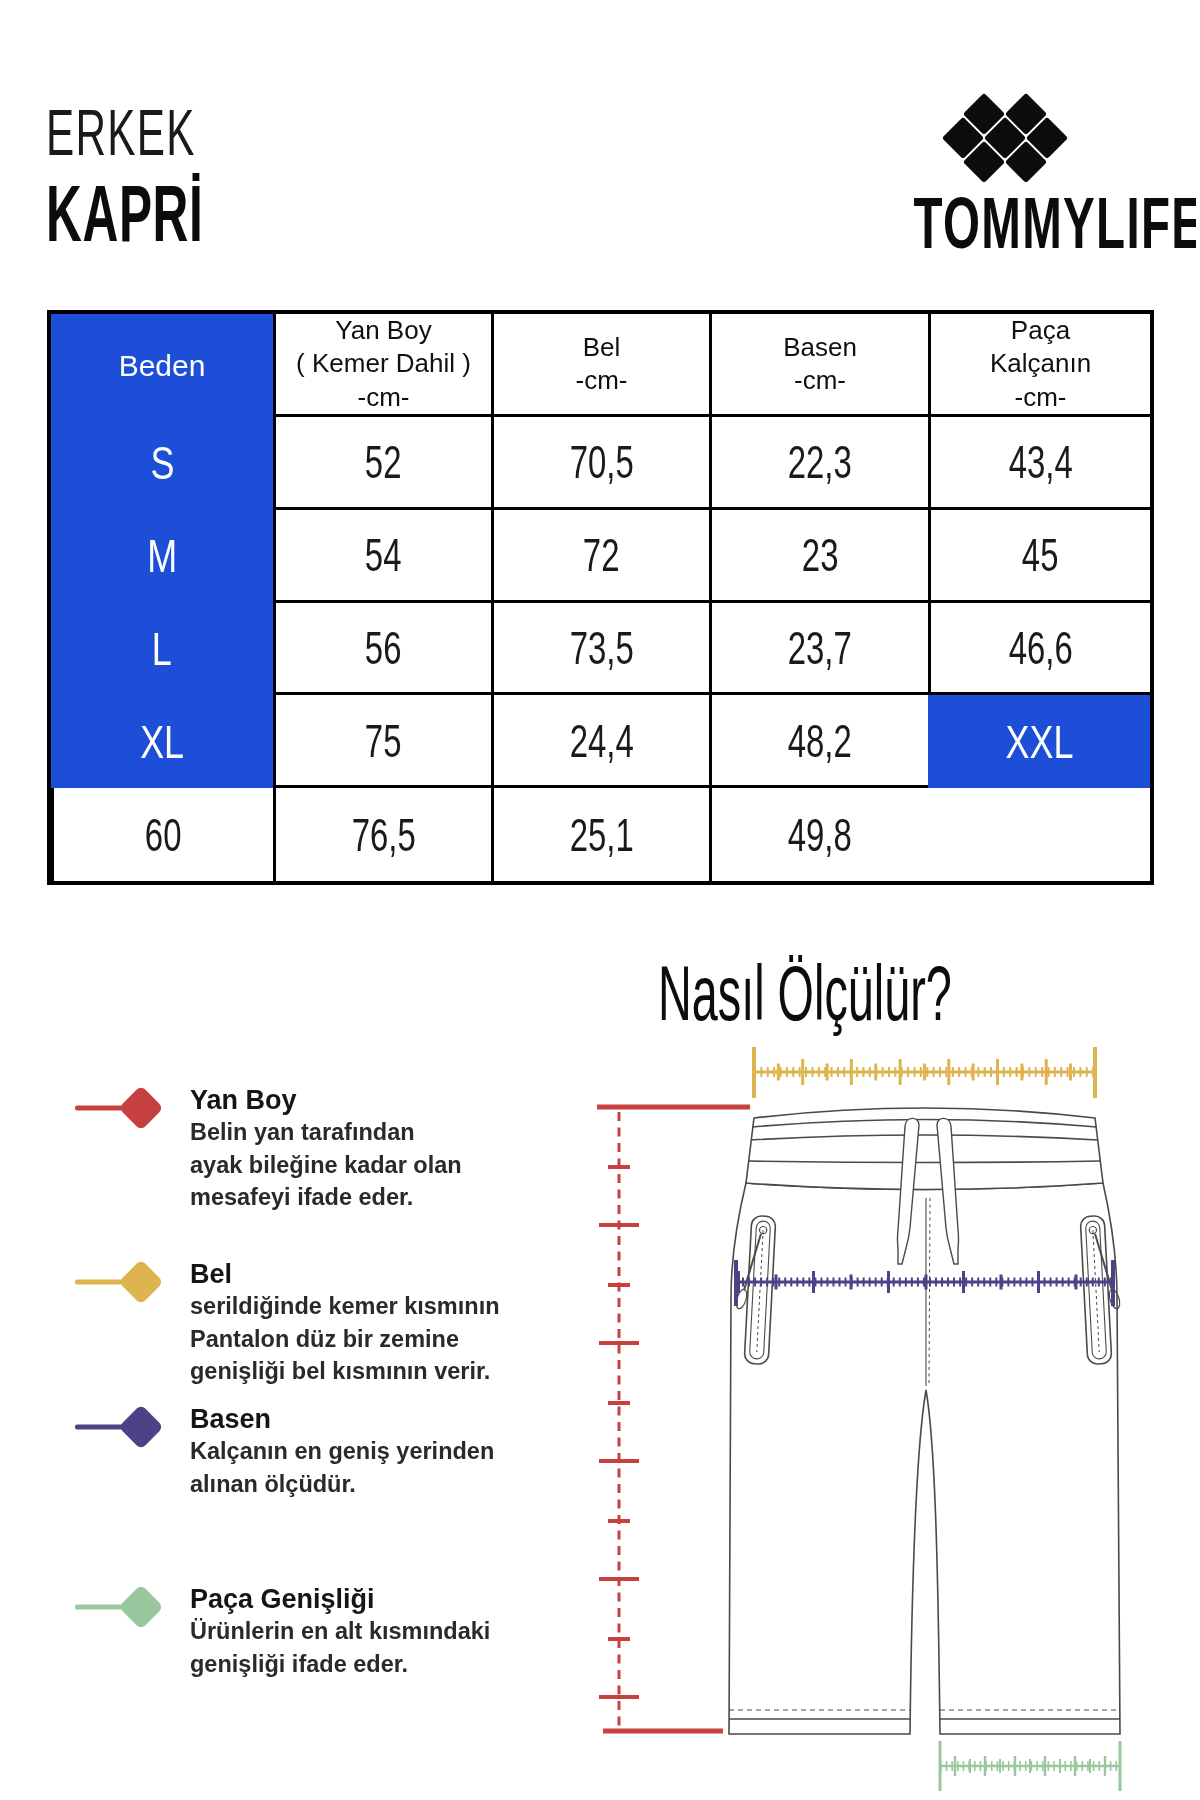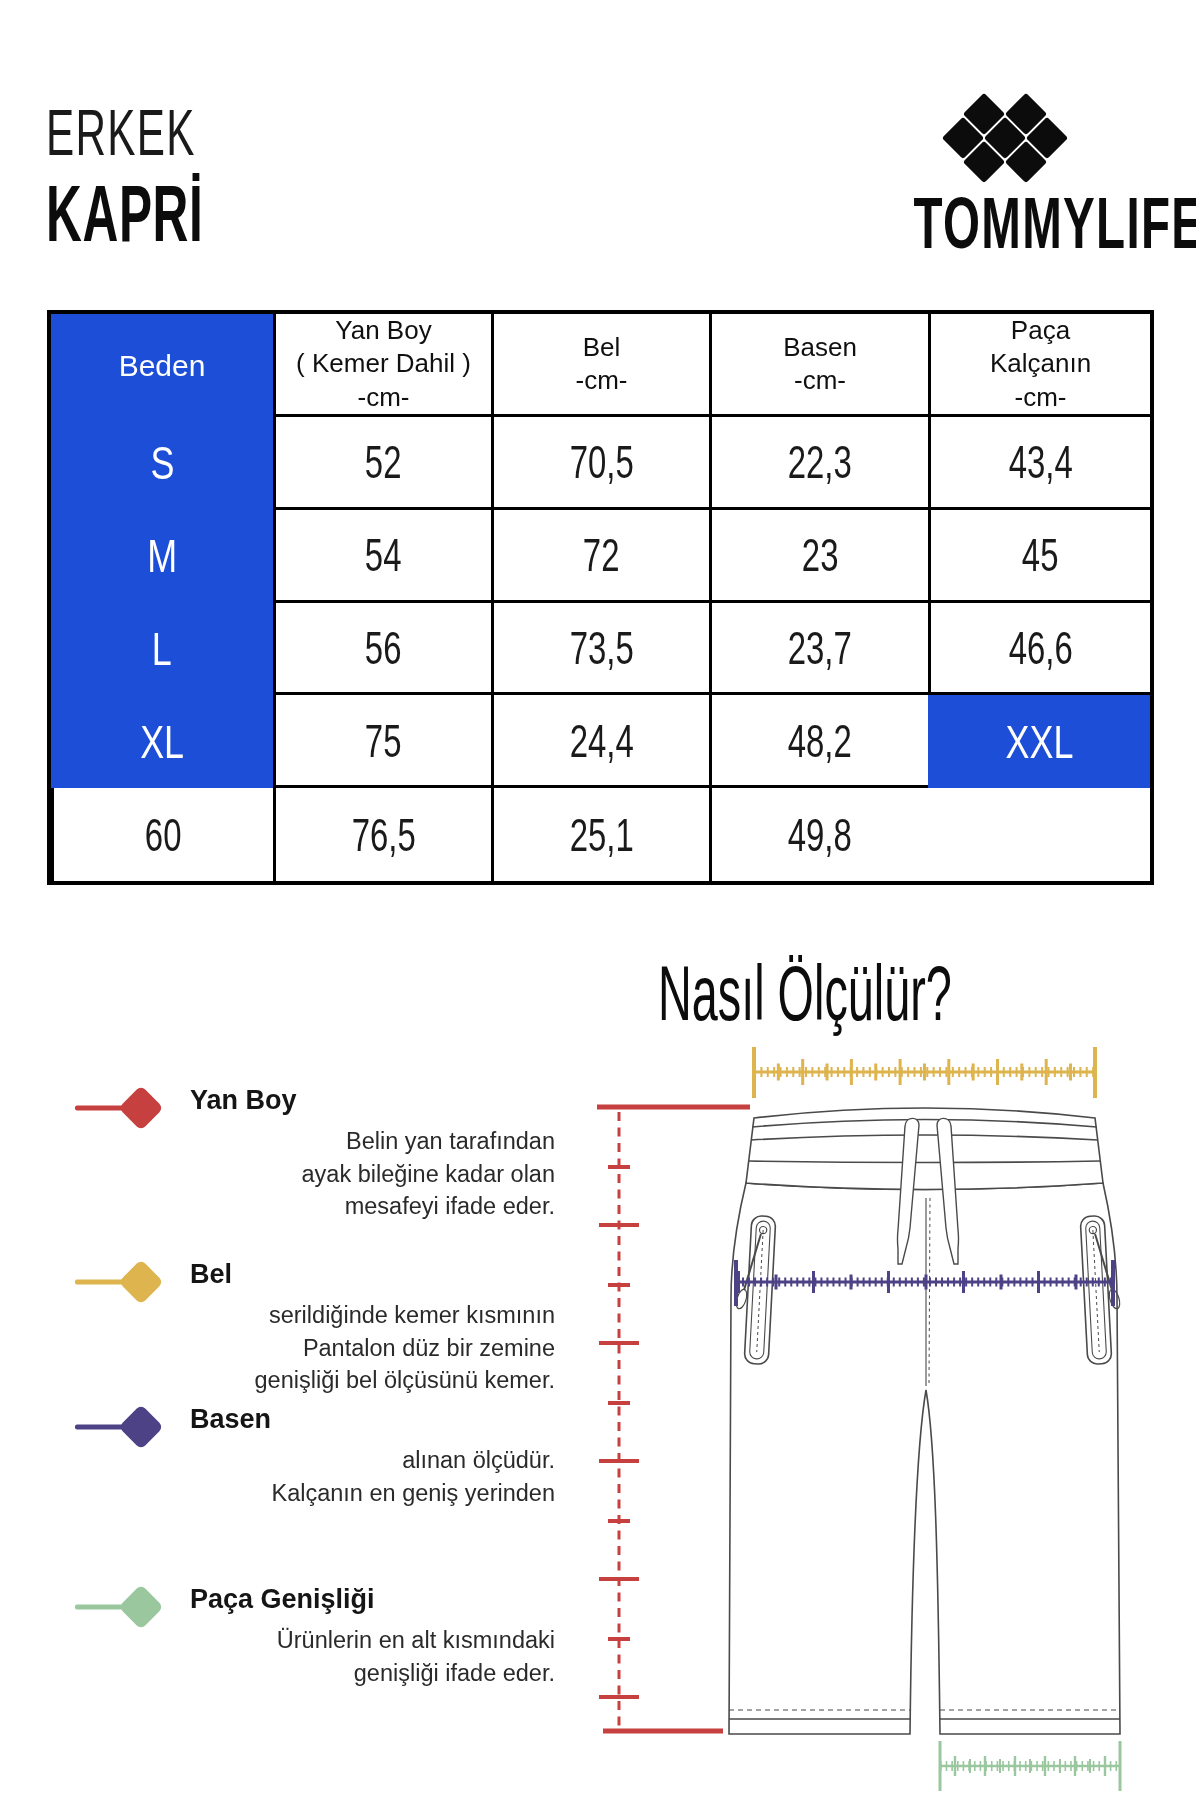--- a/index.html
+++ b/index.html
@@ -36,21 +36,21 @@
         font-size:78px;font-weight:500;color:#0c0c0c;}
   .measure-title .cond{display:inline-block;transform:scaleX(.6);transform-origin:50% 50%;white-space:nowrap;}
 
   .legend-item{position:absolute;left:75px;width:480px;}
   .legend-icon{position:absolute;left:0;top:4px;width:100px;height:40px;}
   .l-line{position:absolute;left:0;top:50%;width:64px;height:5px;transform:translateY(-50%);border-radius:2px;}
   .l-diamond{position:absolute;left:50px;top:50%;width:32px;height:32px;border-radius:6px;
         transform:translate(0,-50%) rotate(45deg);}
   .legend-text{margin-left:115px;}
   .legend-title{font-size:27px;font-weight:700;color:#151515;line-height:1.2;}
-  .legend-desc{margin-top:9px;font-size:23.5px;font-weight:400;color:#2a2a2a;line-height:1.38;text-align:right;}
+  .legend-desc{font-size:23.5px;font-weight:700;color:#2a2a2a;line-height:1.38;}
 
   
   .diagram{position:absolute;left:0;top:0;pointer-events:none;}
 </style>
 </head>
 <body>
 
 <div class="page">
 
   <div class="product-line1">ERKEK</div>
@@ -193,35 +193,35 @@
   <div class="legend-item" style="top:1258px">
     <div class="legend-icon">
       <span class="l-line" style="background: rgb(222, 180, 78);"></span>
       <span class="l-diamond" style="background: rgb(222, 180, 78);"></span>
     </div>
     <div class="legend-text">
       <div class="legend-title">Bel</div>
       <div class="legend-desc">
         <div>serildiğinde kemer kısmının</div>
         <div>Pantalon düz bir zemine</div>
-        <div>genişliği bel ölçüsünü kemer.</div>
+        <div>genişliği bel kısmının verir.</div>
       </div>
     </div>
   </div>
 
   <div class="legend-item" style="top:1403px">
     <div class="legend-icon">
       <span class="l-line" style="background: rgb(76, 66, 133);"></span>
       <span class="l-diamond" style="background: rgb(76, 66, 133);"></span>
     </div>
     <div class="legend-text">
       <div class="legend-title">Basen</div>
       <div class="legend-desc">
+        <div>Kalçanın en geniş yerinden</div>
         <div>alınan ölçüdür.</div>
-        <div>Kalçanın en geniş yerinden</div>
       </div>
     </div>
   </div>
 
   <div class="legend-item" style="top:1583px">
     <div class="legend-icon">
       <span class="l-line" style="background: rgb(154, 199, 158);"></span>
       <span class="l-diamond" style="background: rgb(154, 199, 158);"></span>
     </div>
     <div class="legend-text">

